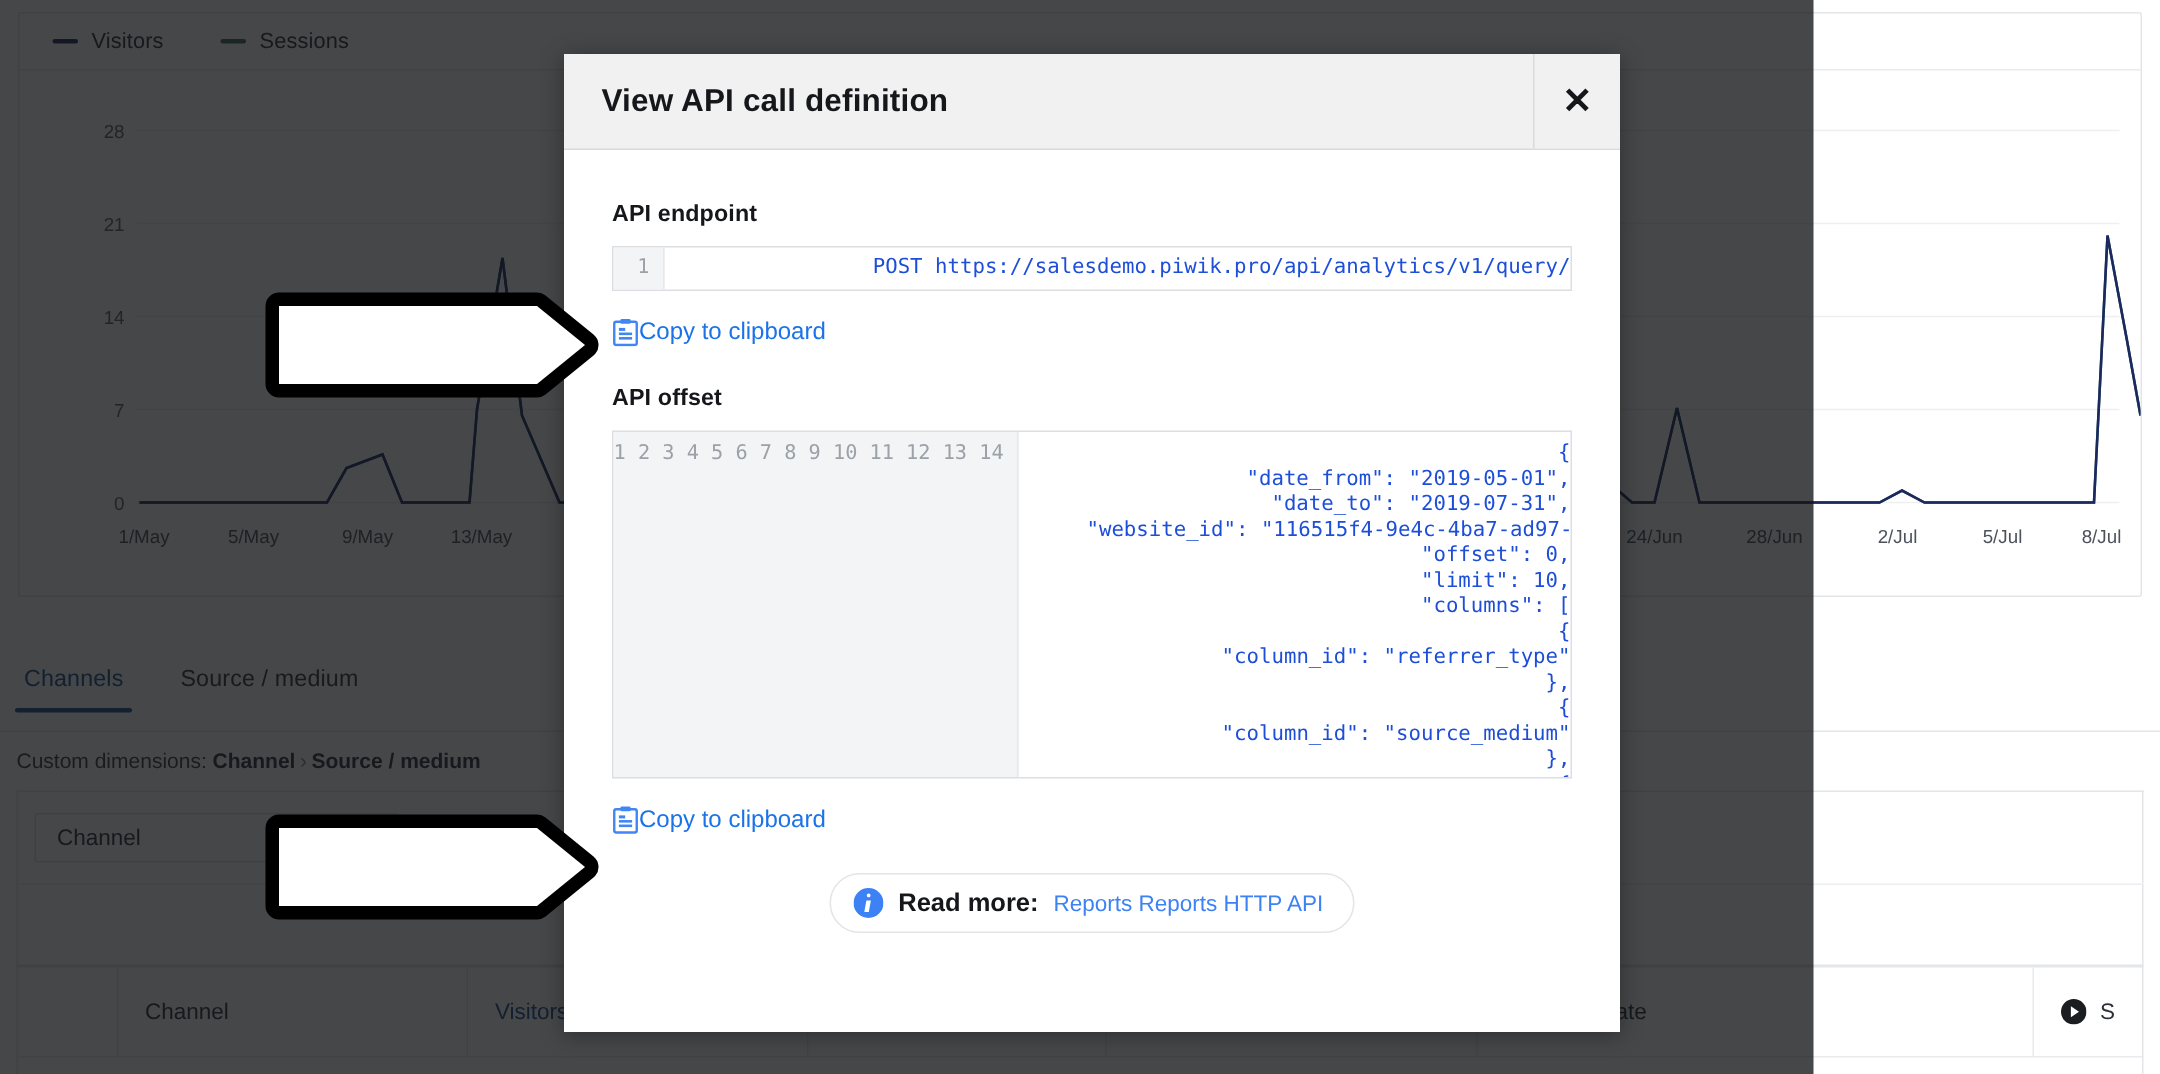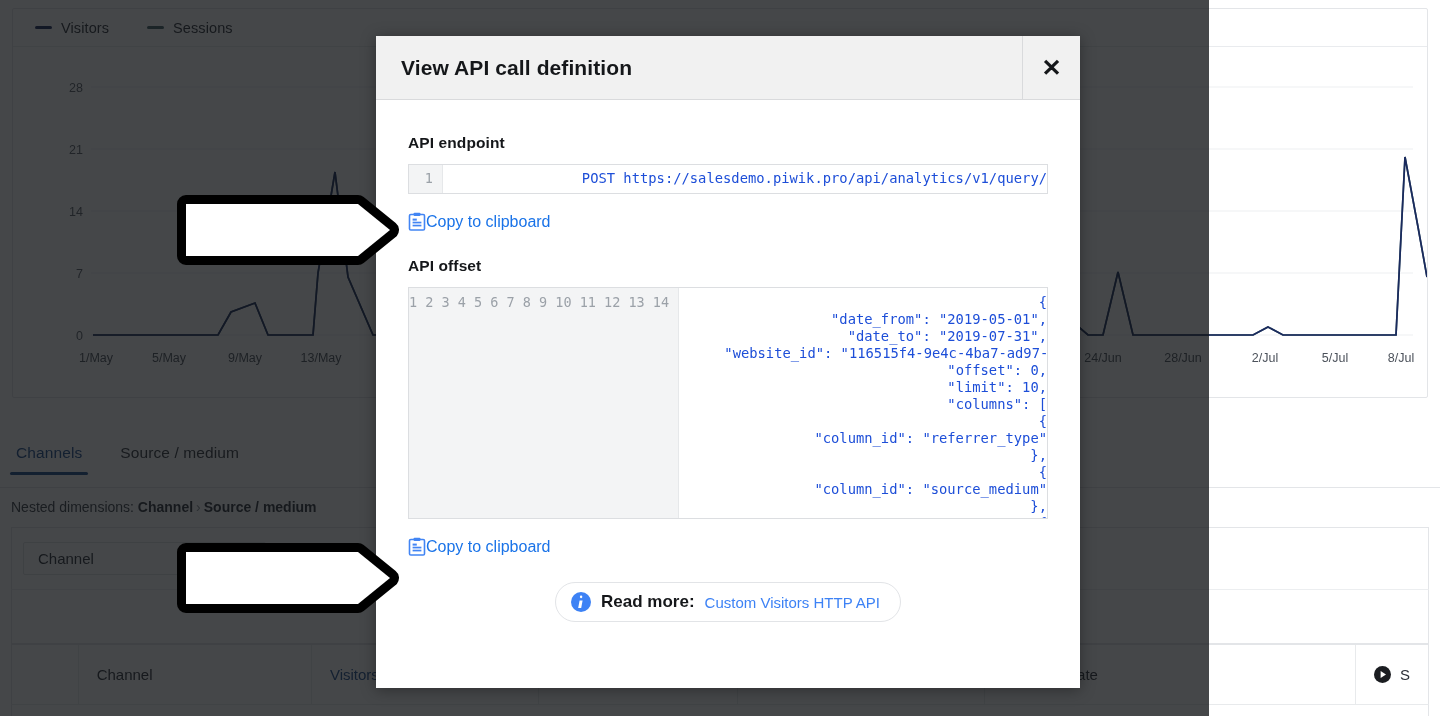--- a/index.html
+++ b/index.html
@@ -255,21 +255,21 @@
         </svg>
       </div>
     </div>
 
     <div class="tabs-row">
       <div class="tab active">Channels</div>
       <div class="tab">Source / medium</div>
     </div>
 
     <div class="nested-dims">
-      <span>Nested dimensions:</span>
+      <span>Custom dimensions:</span>
       <b>Channel</b><span class="nd-sep">›</span><b>Source / medium</b>
     </div>
 
     <div class="toolbar-strip">
       <div class="channel-chip">Channel</div>
     </div>
 
     <div class="totals-strip">
       <div class="totals-label">als</div>
     </div>
@@ -362,21 +362,21 @@
       </div>
 
       <div class="readmore-wrap">
         <div class="readmore">
           <svg width="20" height="20" viewBox="0 0 20 20">
             <circle cx="10" cy="10" r="10" fill="#3d82f5"></circle>
             <rect x="8.9" y="3.6" width="2.4" height="2.6" rx="1.1" fill="#ffffff"></rect>
             <path d="M8.6 8.4 h3 l-1.4 7.6 h-3 z" fill="#ffffff"></path>
           </svg>
           <span class="readmore-text">Read more:</span>
-          <span class="readmore-link">Custom Visitors HTTP API</span>
+          <span class="readmore-link">Reports Reports HTTP API</span>
         </div>
       </div>
 
     </div>
   </div>
 
   <svg class="ann-arrow" style="left:172px; top:192px;" width="232px" height="76px" viewBox="0 0 232 76">
     <path d="M14 12 H186 L218 38 L186 64 H14 Z" fill="#ffffff" stroke="#000000" stroke-width="18" stroke-linejoin="round"></path>
     <path d="M14 12 H186 L218 38 L186 64 H14 Z" fill="#ffffff"></path>
   </svg>

